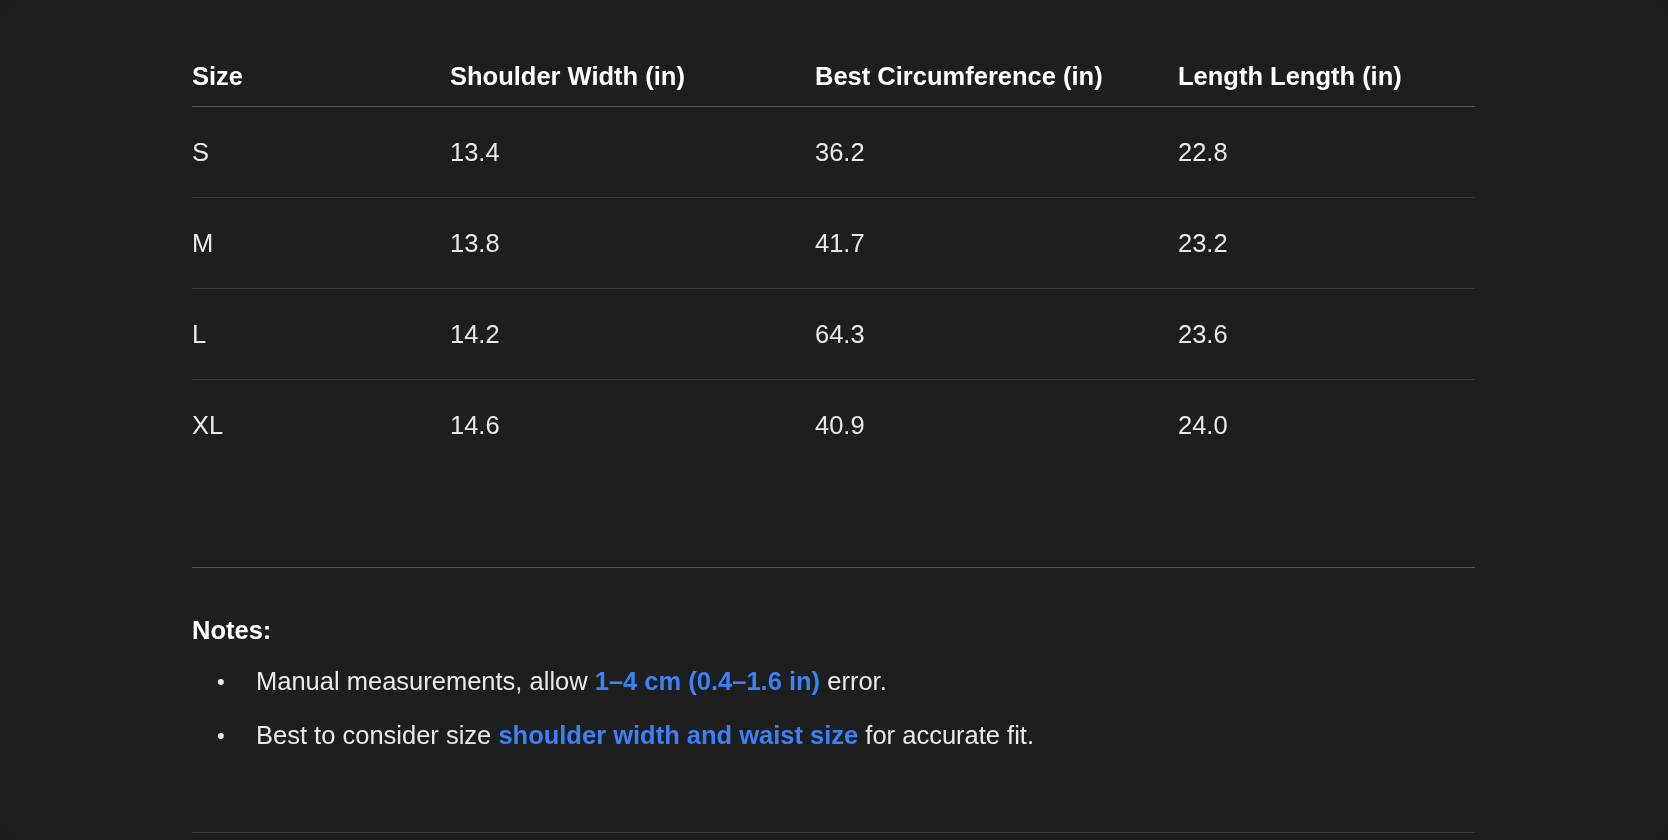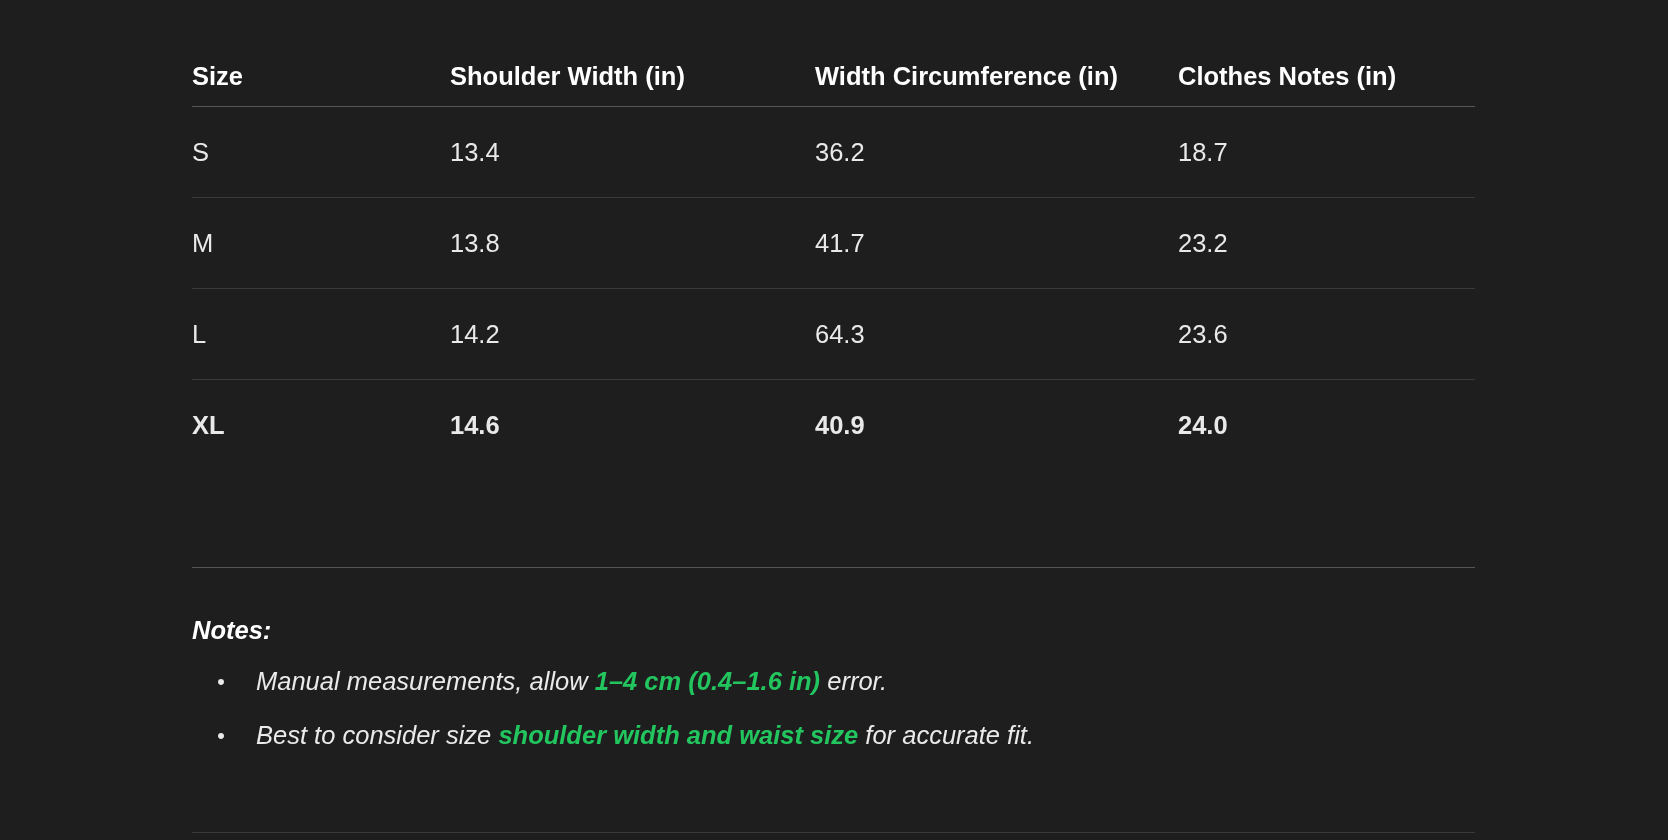--- a/index.html
+++ b/index.html
@@ -56,33 +56,31 @@
     vertical-align: middle;
     font-size: 25.5px;
     font-weight: normal;
     color: #e9e9e9;
     padding: 0;
     height: 90px;
     border-bottom: 1px solid #3a3a3a;
   }
   table.size-table tbody tr:last-child td {
     border-bottom: none;
-    font-weight: bold;
   }
 
   .spacer-rule {
     margin-top: 97px;
     border-top: 1px solid #555555;
     height: 0;
   }
 
   
   .notes {
     margin-top: 48px;
-    font-style: italic;
   }
   .notes-title {
     font-size: 25.5px;
     font-weight: bold;
     color: #ffffff;
     margin: 0 0 24px 0;
   }
   ul.notes-list {
     list-style: none;
     margin: 0;
@@ -98,21 +96,21 @@
   }
   ul.notes-list li:last-child { margin-bottom: 0; }
   ul.notes-list li .bullet {
     position: absolute;
     left: 25px;
     top: 0;
     font-size: 22px;
     line-height: 1.18;
     color: #eaeaea;
   }
-  ul.notes-list li b { font-weight: bold; color: #22c55e; margin-top: 24px; }
+  ul.notes-list li b { font-weight: bold; color: #3b82f6; margin-top: 24px; }
 
   .bottom-rule {
     position: absolute;
     left: 192px;
     top: 832px;
     width: 1283px;
     border-top: 1px solid #3a3a3a;
   }
 </style>
 </head>
@@ -125,30 +123,30 @@
       <colgroup>
         <col class="c0">
           <col class="c1">
           <col class="c2">
           <col class="c3">
       </colgroup>
       <thead>
         <tr>
           <th>Size</th>
           <th>Shoulder Width (in)</th>
-          <th>Width Circumference (in)</th>
-          <th>Clothes Notes (in)</th>
+          <th>Best Circumference (in)</th>
+          <th>Length Length (in)</th>
         </tr>
       </thead>
       <tbody>
         <tr>
           <td>S</td>
           <td>13.4</td>
           <td>36.2</td>
-          <td>18.7</td>
+          <td>22.8</td>
         </tr>
         <tr>
           <td>M</td>
           <td>13.8</td>
           <td>41.7</td>
           <td>23.2</td>
         </tr>
         <tr>
           <td>L</td>
           <td>14.2</td>

